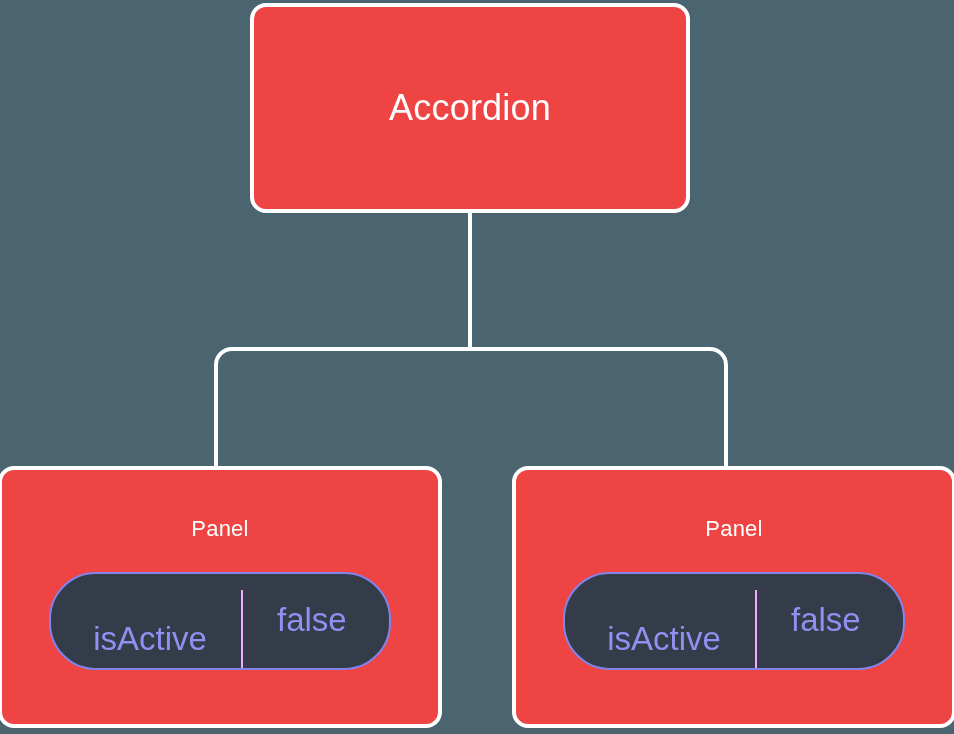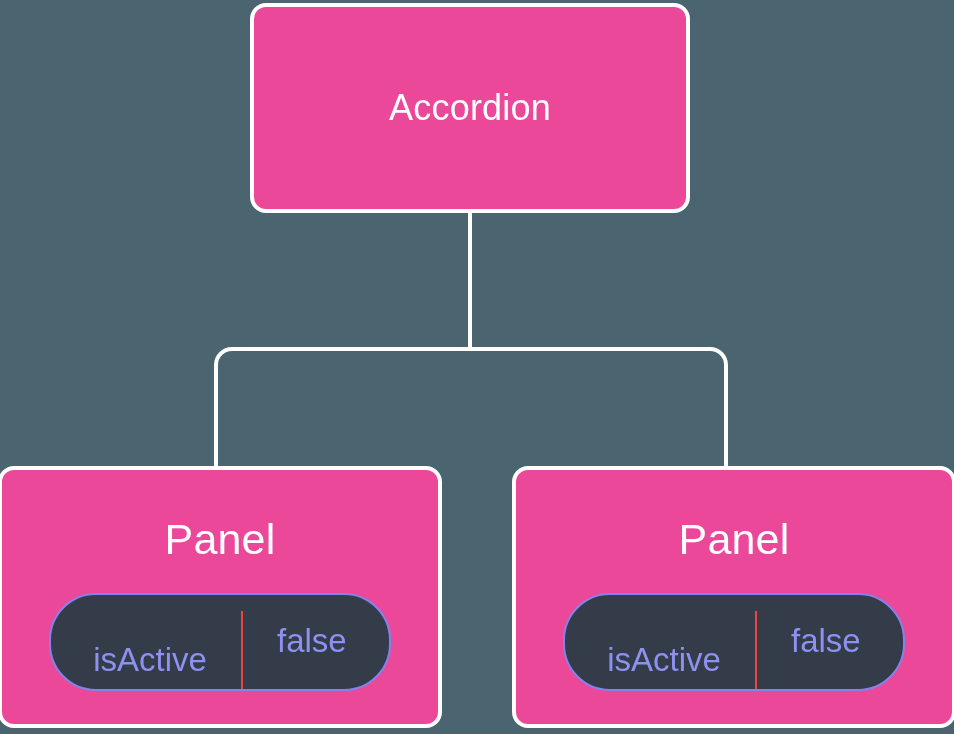--- a/index.html
+++ b/index.html
@@ -24,21 +24,21 @@
     top: 0;
     width: 954px;
     height: 734px;
     pointer-events: none;
   }
 
   
   .node {
     position: absolute;
     box-sizing: border-box;
-    background: #ec4899;
+    background: #ef4444;
     border: 4px solid #ffffff;
     border-radius: 16px;
     display: flex;
     flex-direction: column;
     align-items: center;
   }
 
   .node-root {
     left: 250px;
     top: 3px;
@@ -56,21 +56,21 @@
     white-space: nowrap;
   }
 
   .node-panel {
     top: 466px;
     width: 444px;
     height: 262px;
     padding-top: 48px;
   }
   .node-panel .node-title {
-    font-size: 43px;
+    font-size: 22px;
   }
 
   .panel-left  { left: -2px; }
   .panel-right { left: 512px; }
 
   
   .prop-pill {
     margin-top: 32px;
     display: flex;
     align-items: stretch;
@@ -85,21 +85,21 @@
     align-items: center;
     justify-content: center;
     color: #8e91f0;
     font-size: 33px;
     font-weight: 400;
     line-height: 1;
     white-space: nowrap;
   }
   .prop-key {
     padding: 18px 34px 0 42px;
-    border-right: 2px solid #ef4444;
+    border-right: 2px solid #f0abfc;
     margin-top: 16px;
   }
   .prop-val {
     padding: 0 42px 4px 34px;
   }
 </style>
 </head>
 <body>
 
 <div id="stage">

